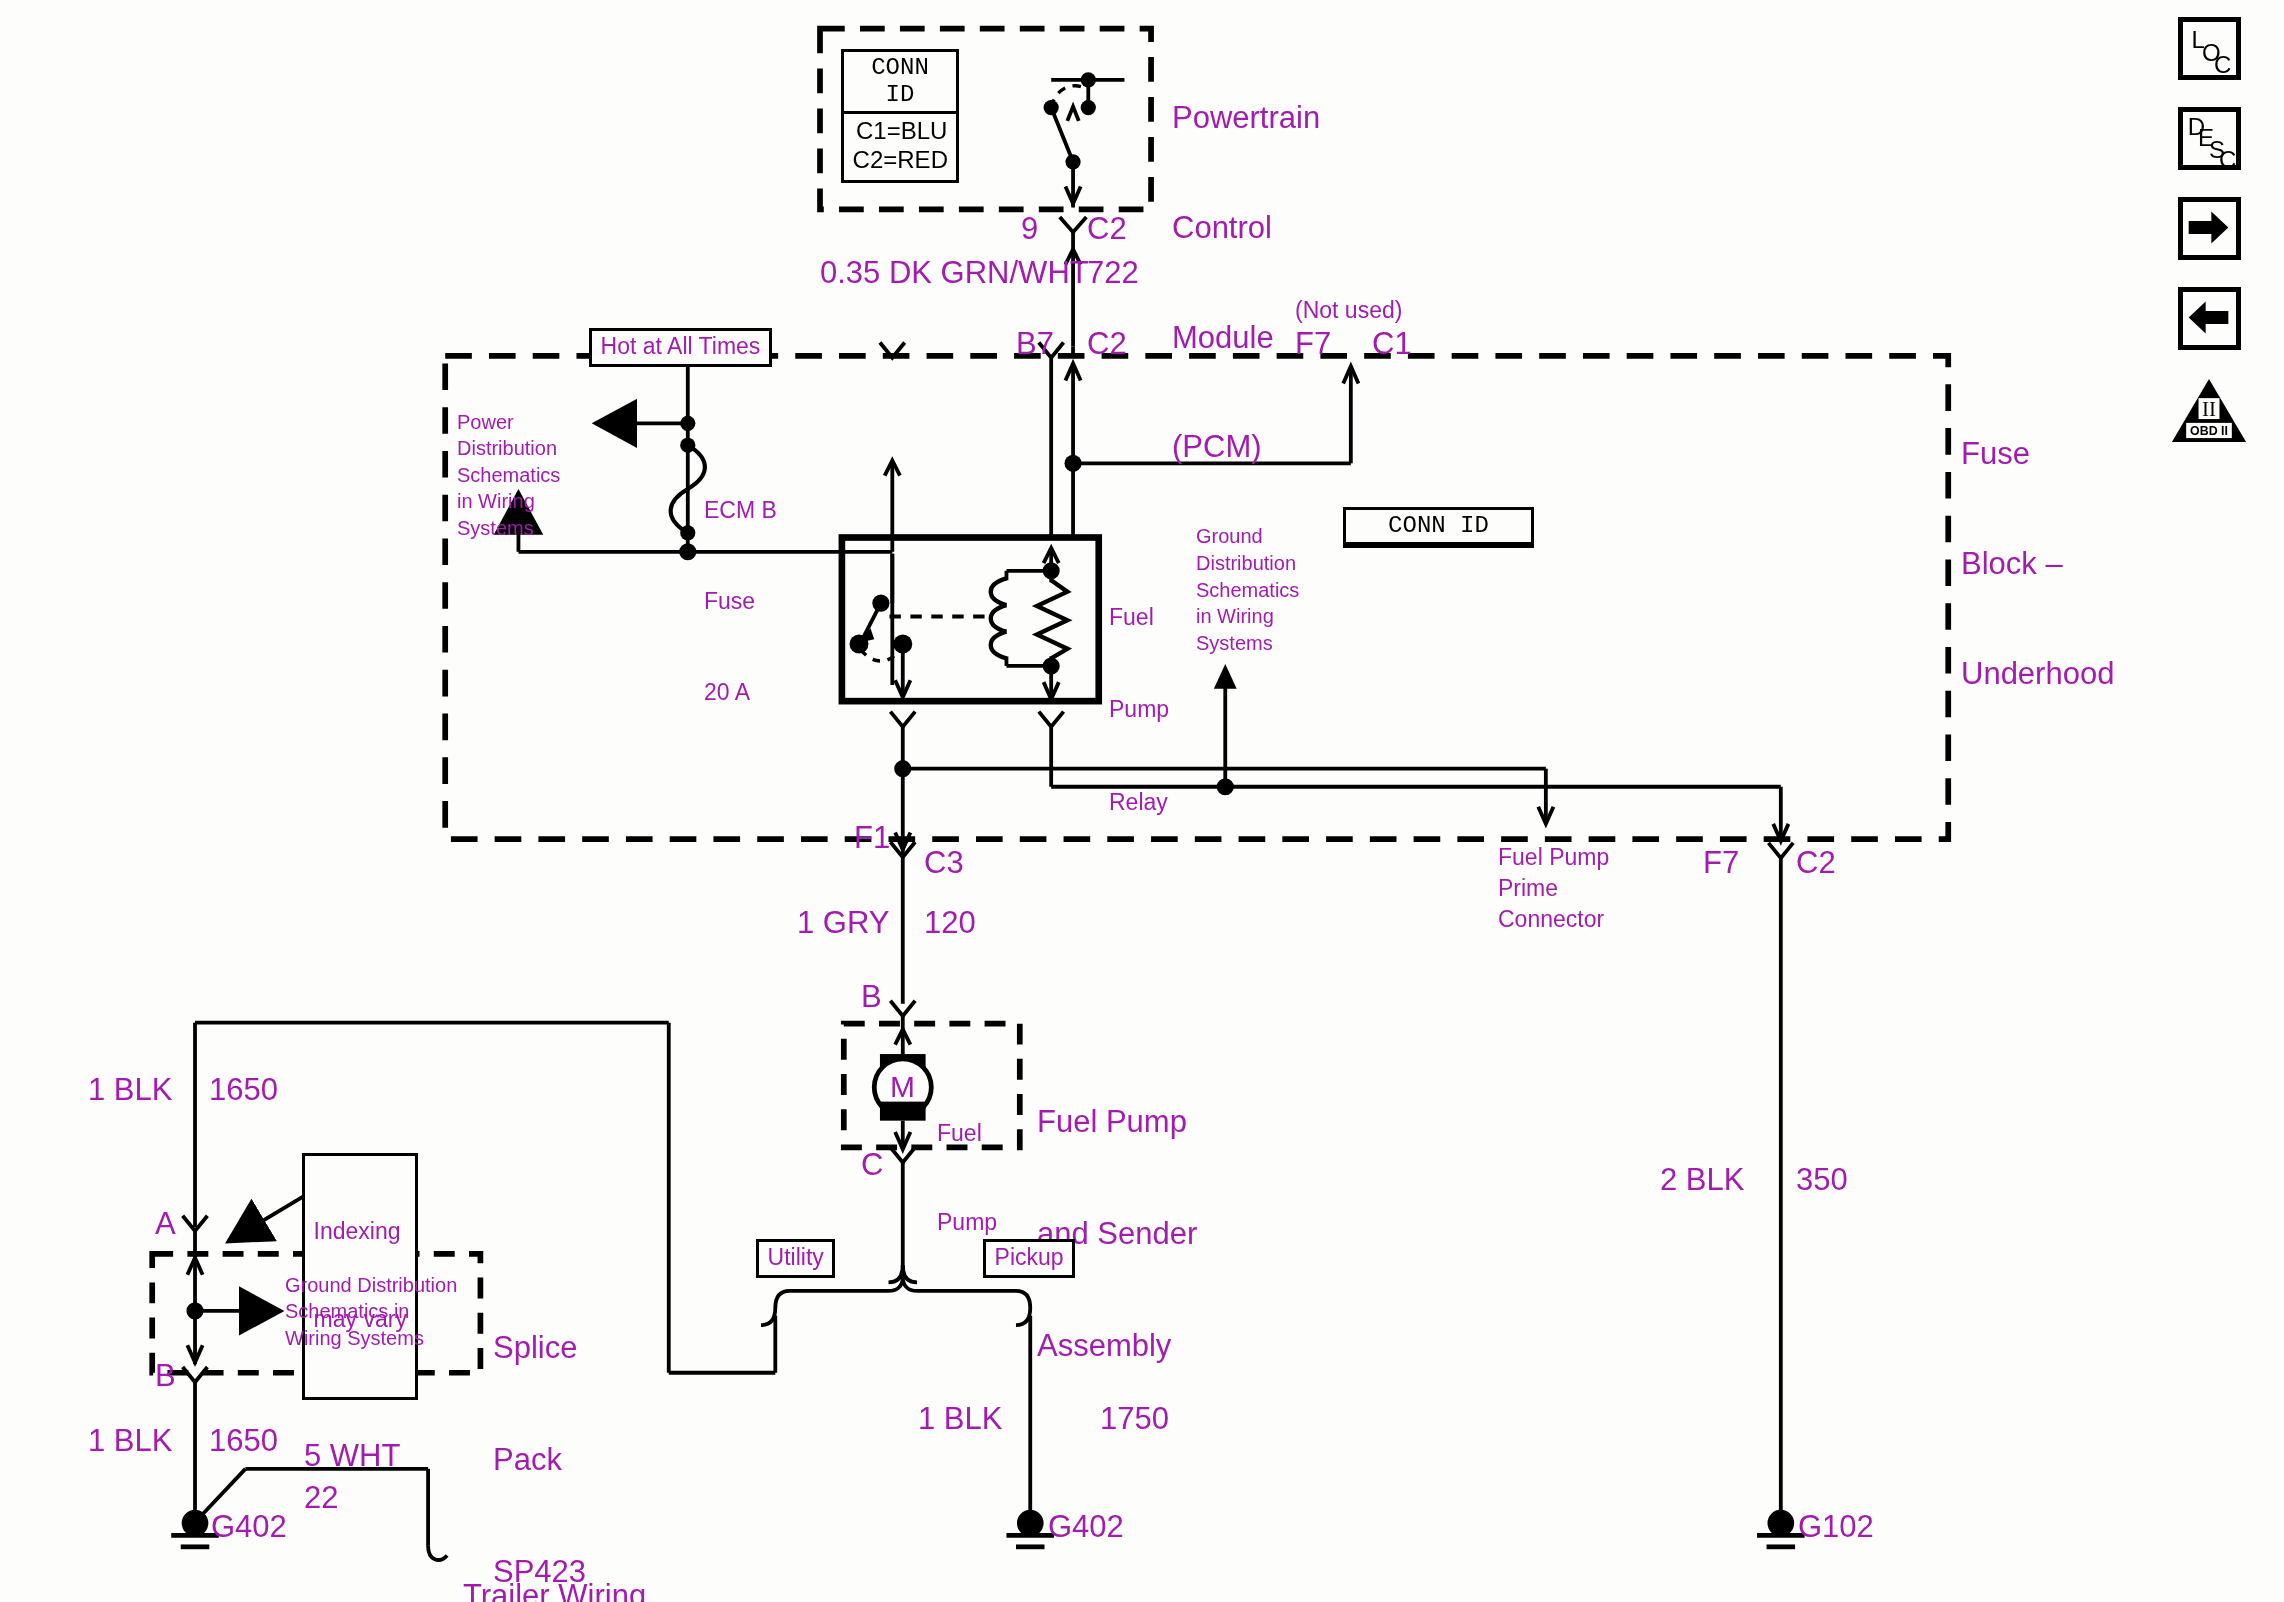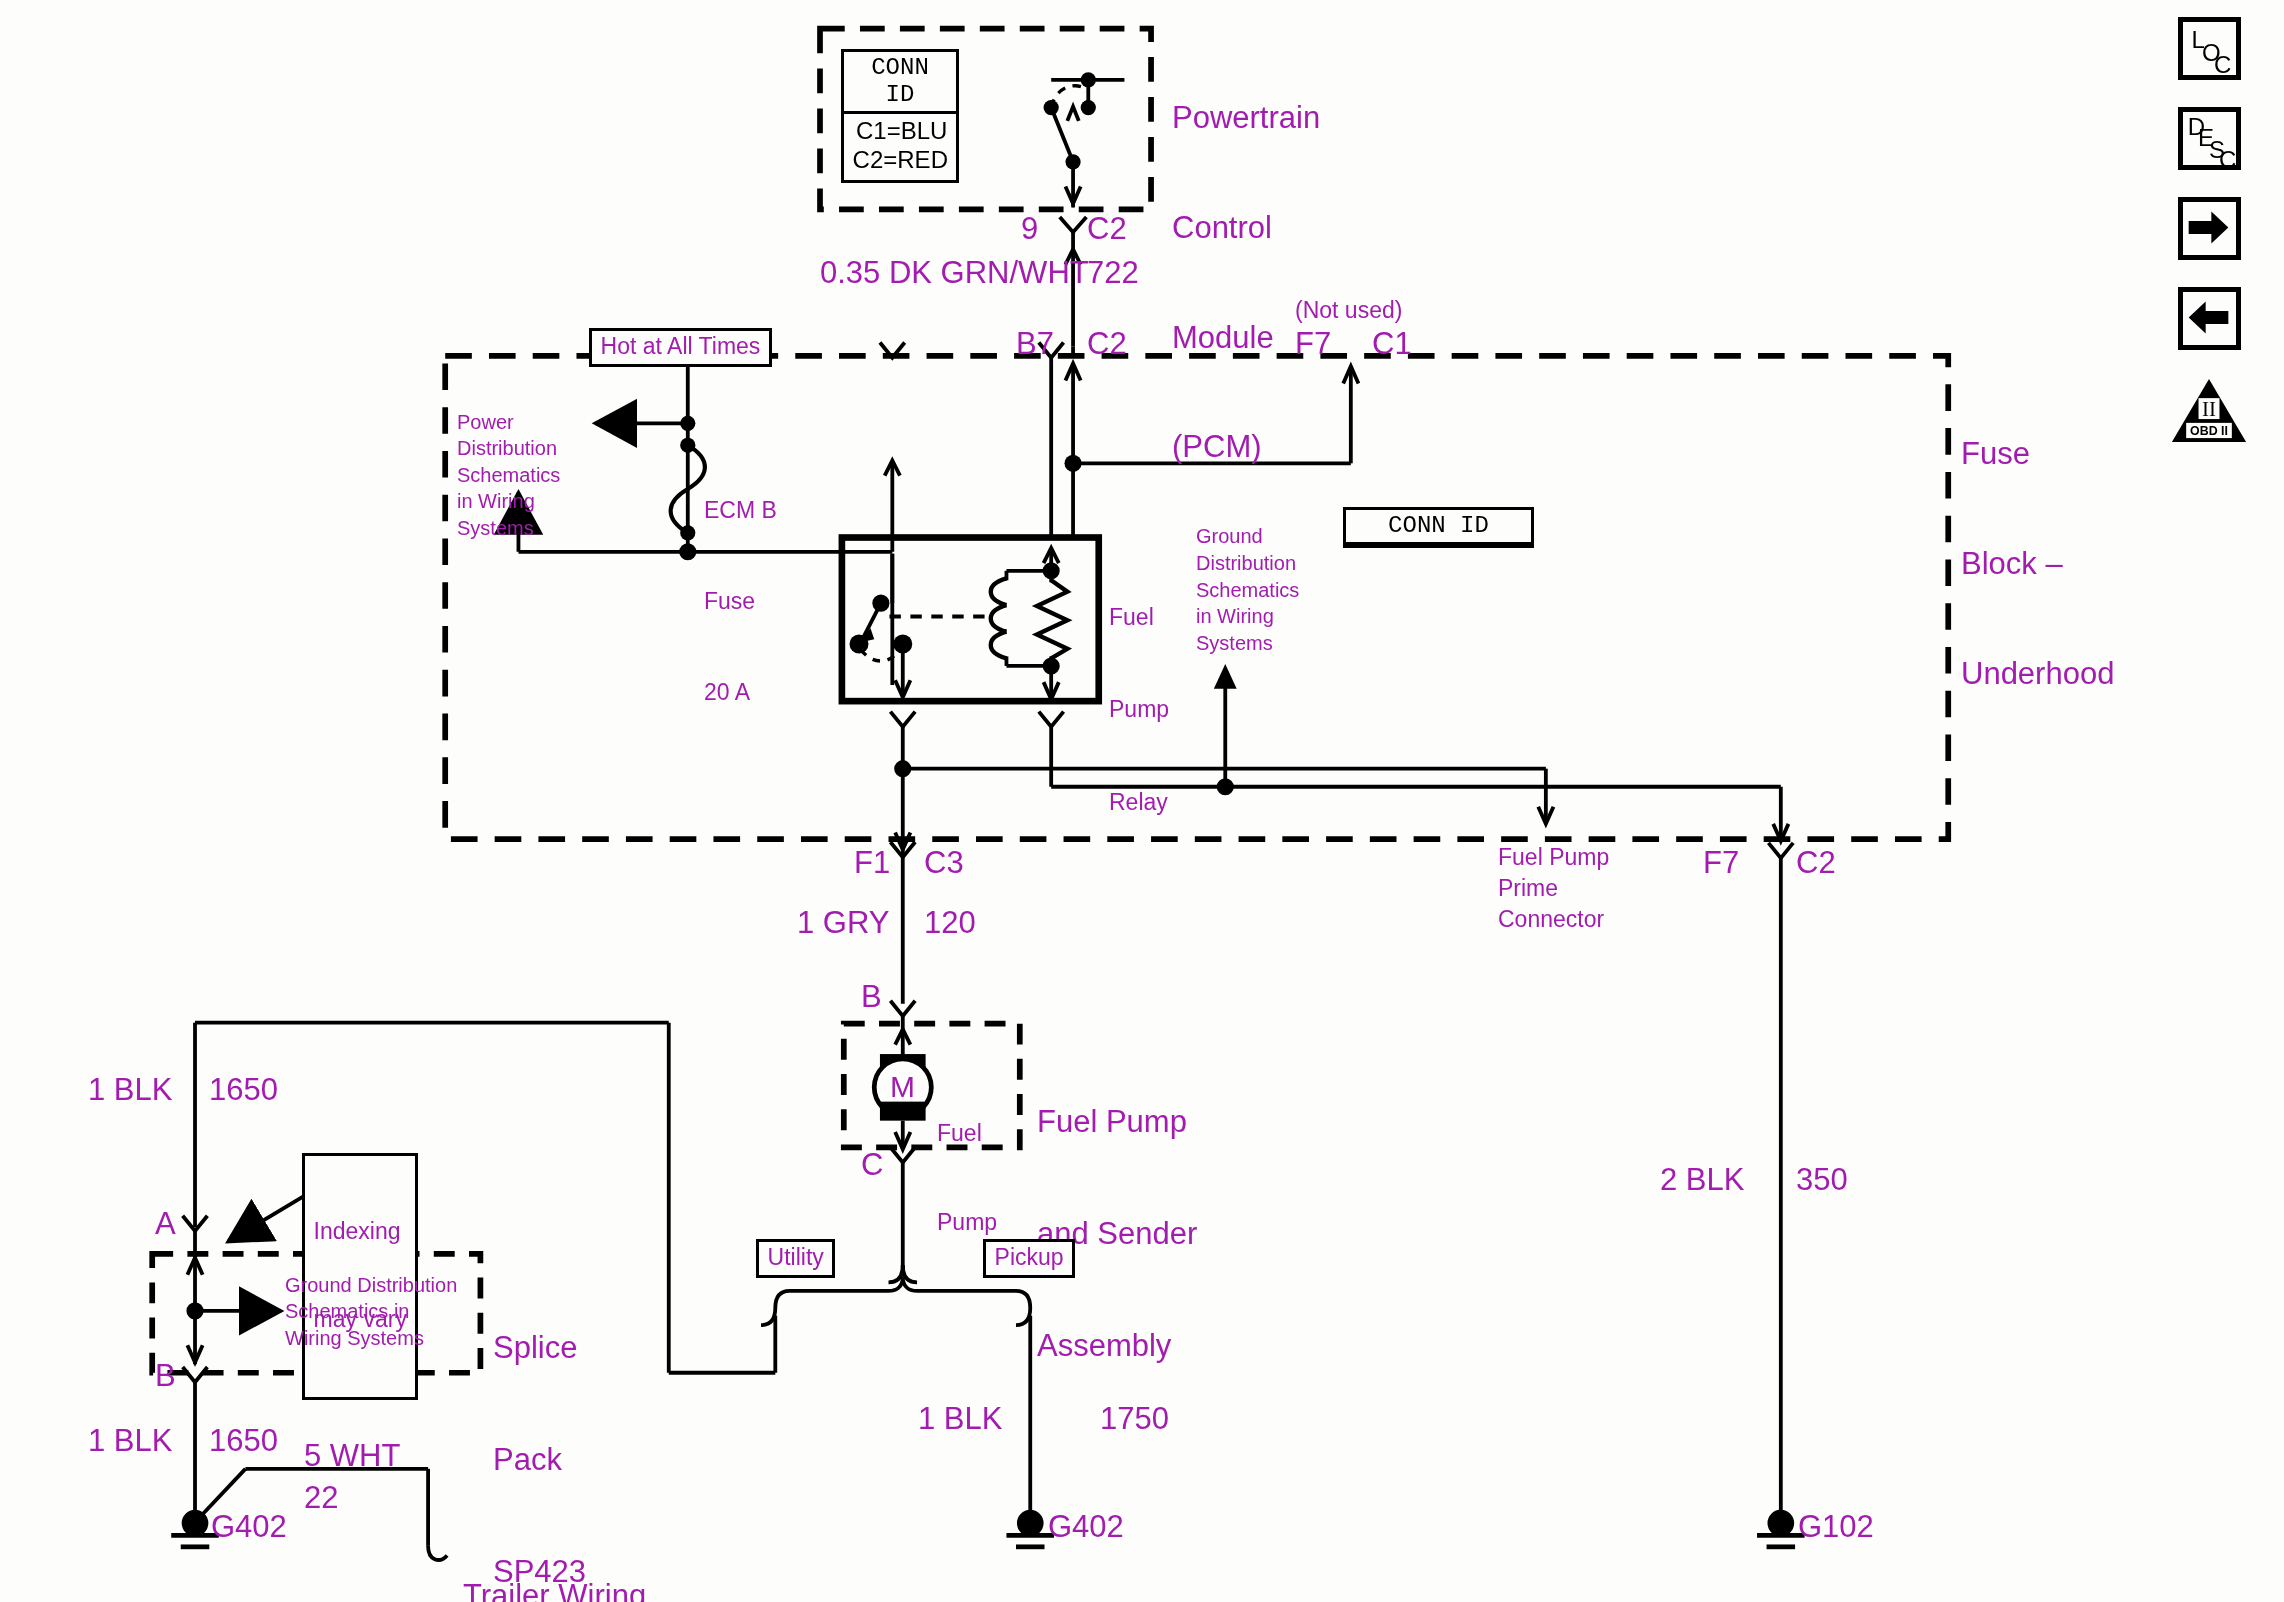--- a/index.html
+++ b/index.html
@@ -356,21 +356,21 @@
   <div class="lbl t-xsml" style="left:1196px; top:523px; line-height:1.34;">Ground
 Distribution
 Schematics
 in Wiring
 Systems</div>
 
   <div class="conn-table" style="left:1343px; top:507px; width:185px;">
     <div class="conn-head">CONN ID</div>
   </div>
 
-  <div class="lbl t-big" style="left:854px; top:845px;">F1</div>
+  <div class="lbl t-big" style="left:854px; top:820px;">F1</div>
   <div class="lbl t-big" style="left:924px; top:845px;">C3</div>
 
   <div class="lbl t-sml" style="left:1498px; top:842px; line-height:1.34;">Fuel Pump
 Prime
 Connector</div>
 
   <div class="lbl t-big" style="left:1703px; top:845px;">F7</div>
   <div class="lbl t-big" style="left:1796px; top:845px;">C2</div>
 
   <div class="lbl t-big" style="left:797px; top:905px;">1 GRY</div>

